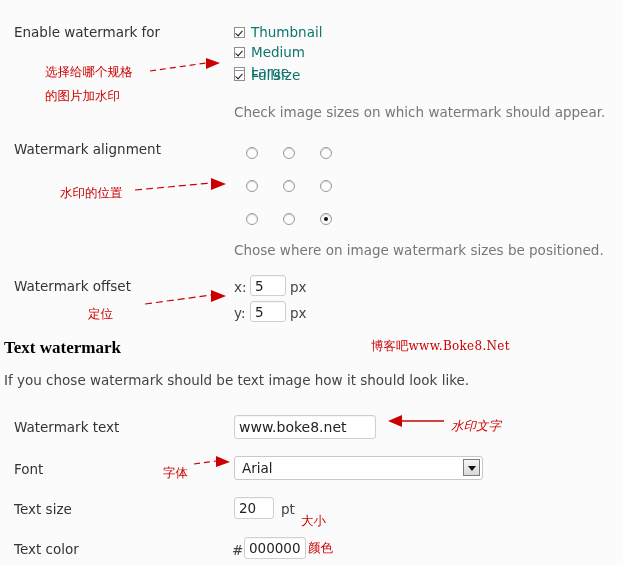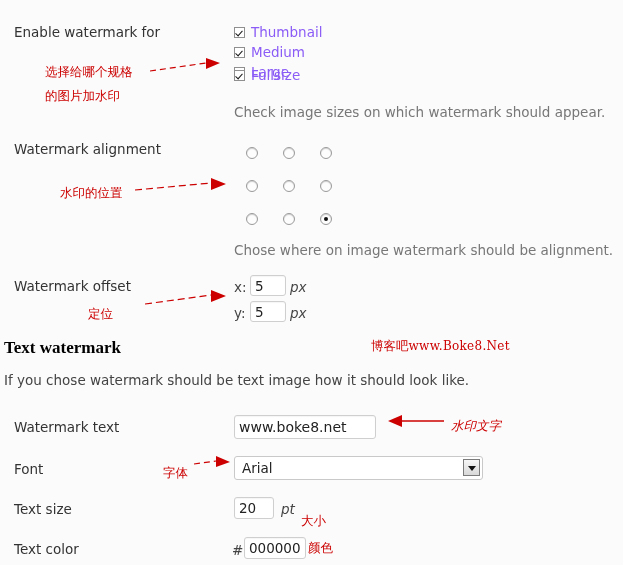--- a/index.html
+++ b/index.html
@@ -30,21 +30,21 @@
   }
 
   
   .chk-item {
     position: absolute;
     left: 234px;
     height: 20px;
     line-height: 20px;
     white-space: nowrap;
     font-size: 13.5px;
-    color: #8b5cf6;
+    color: #0f766e;
   }
   .cbox {
     display: inline-block;
     width: 11px;
     height: 11px;
     border: 1px solid #8f8f8f;
     background: #fff;
     vertical-align: -1px;
     position: relative;
     margin-right: 6px;
@@ -102,21 +102,20 @@
     font-size: 13.5px;
     color: #222;
     padding: 2px 4px;
     outline: none;
     box-shadow: inset 0 1px 1px rgba(0,0,0,.04);
   }
   .unit {
     position: absolute;
     color: #444;
     font-size: 13.5px;
-    font-style: italic;
   }
   .axis {
     position: absolute;
     color: #444;
     font-size: 13.5px;
   }
 
   
   .sel-wrap {
     position: absolute;
@@ -232,21 +231,21 @@
     <div class="radio" style="left:320px; top:147px;"></div>
 
     <div class="radio" style="left:246px; top:180px;"></div>
     <div class="radio" style="left:283px; top:180px;"></div>
     <div class="radio" style="left:320px; top:180px;"></div>
 
     <div class="radio" style="left:246px; top:213px;"></div>
     <div class="radio" style="left:283px; top:213px;"></div>
     <div class="radio sel" style="left:320px; top:213px;"></div>
 
-    <div class="hint" style="top:242px;">Chose where on image watermark should be alignment.</div>
+    <div class="hint" style="top:242px;">Chose where on image watermark sizes be positioned.</div>
   </div>
 
   <div class="anno" style="left:60px; top:181px;">水印的位置</div>
   <svg class="arrow-svg" style="left:133px; top:178px;" width="100" height="18">
     <line x1="2" y1="12" x2="78" y2="5" stroke="#cc0000" stroke-width="1.2" stroke-dasharray="7,4"></line>
     <polygon points="78,0 93,6 78,12" fill="#cc0000"></polygon>
   </svg>
 
   <div>
     <div class="lbl" style="top:278px;">Watermark offset</div>

